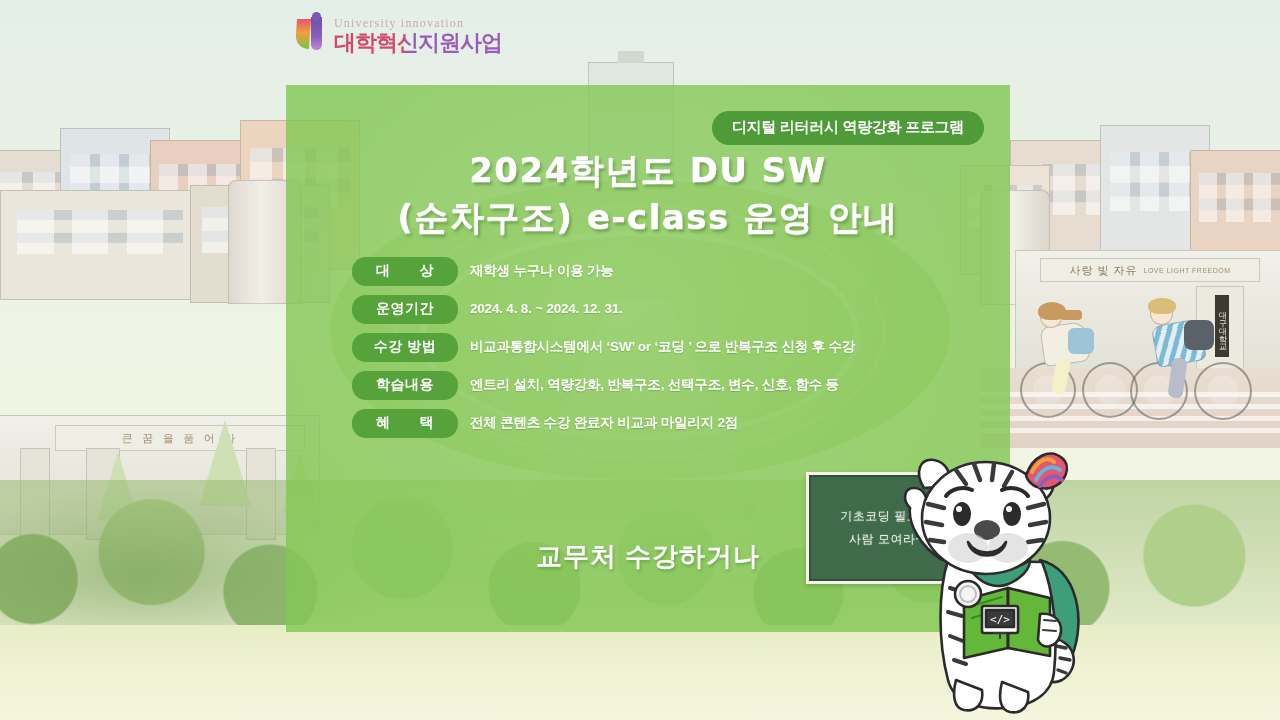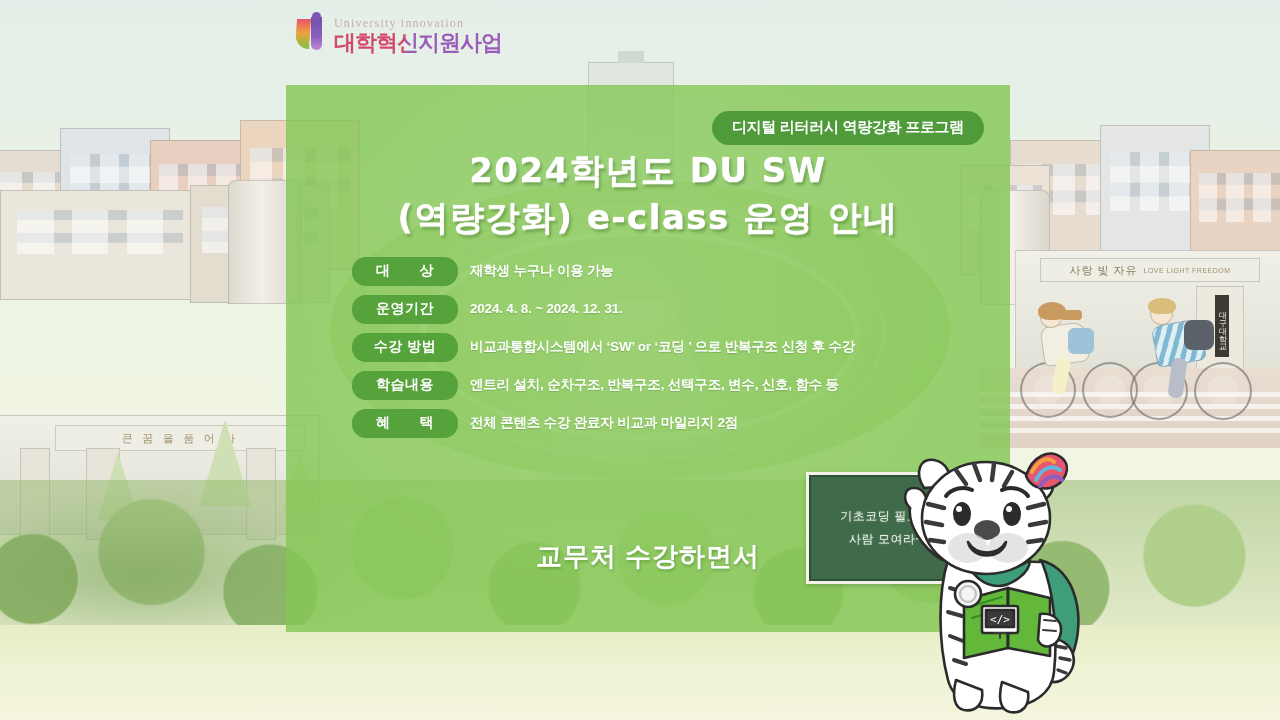--- a/index.html
+++ b/index.html
@@ -481,21 +481,21 @@
     </div>
   </div>
 
   <div class="panel">
     <div class="panel-wm"></div>
 
     <div class="badge">디지털 리터러시 역량강화 프로그램</div>
 
     <div class="title">
       <span>2024학년도 DU SW</span>
-      <span class="l2">(역량강화) e-class 운영 안내</span>
+      <span class="l2">(순차구조) e-class 운영 안내</span>
     </div>
 
     <div class="info">
 
       <div class="row">
         <div class="pill">대　　상</div>
         <div class="val">
           <span>재학생 누구나 이용 가능</span>
         </div>
       </div>
@@ -511,34 +511,34 @@
         <div class="pill">수강 방법</div>
         <div class="val">
           <span>비교과통합시스템에서 ‘SW’ or ‘코딩 ’ 으로 반복구조 신청 후 수강</span>
         </div>
       </div>
 
 
       <div class="row">
         <div class="pill">학습내용</div>
         <div class="val">
-          <span>엔트리 설치, 순차구조, 반복구조, 선택구조, 변수, 신호, 함수 등</span>
+          <span>엔트리 설치, 역량강화, 반복구조, 선택구조, 변수, 신호, 함수 등</span>
         </div>
       </div>
 
       <div class="row">
         <div class="pill">혜　　택</div>
         <div class="val">
           <span>전체 콘텐츠 수강 완료자 비교과 마일리지 2점</span>
         </div>
       </div>
 
     </div>
 
-    <div class="footer-org">교무처 수강하면서</div>
+    <div class="footer-org">교무처 수강하거나</div>
   </div>
 
   <div class="chalkboard">
     <div class="chalk-inner">
       <span class="chalk-line">기초코딩 필요한</span>
       <span class="chalk-line">사람 모여라~</span>
     </div>
   </div>
 
   <div class="tiger">

